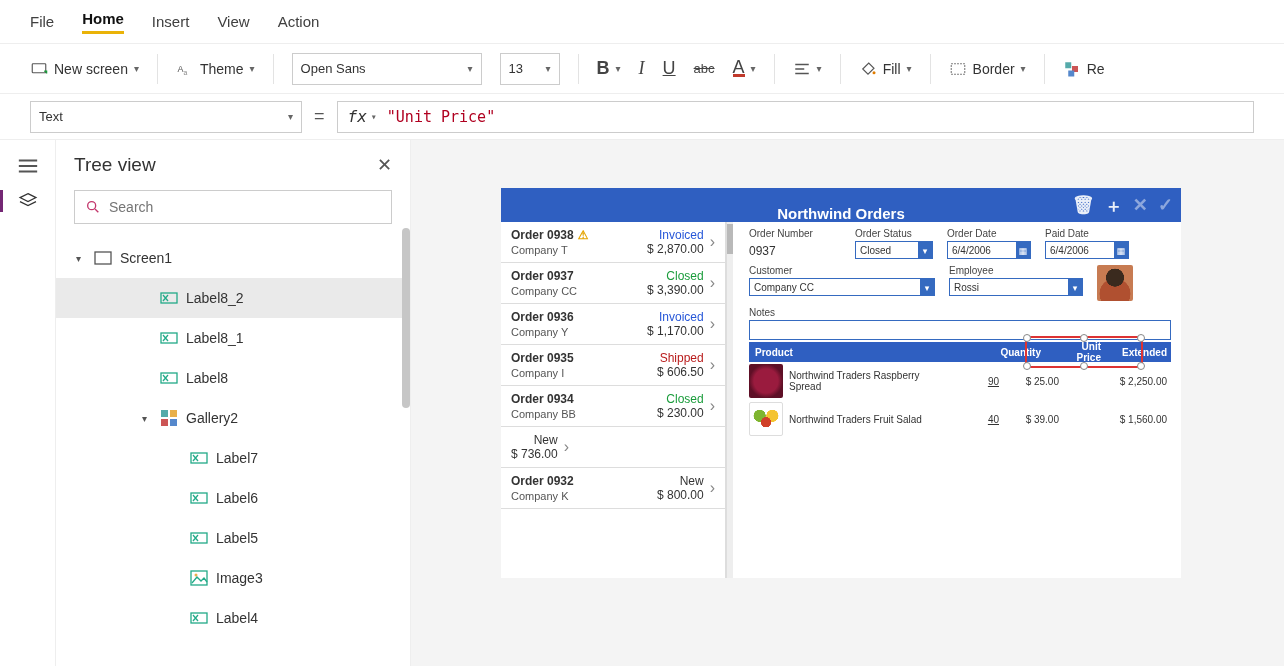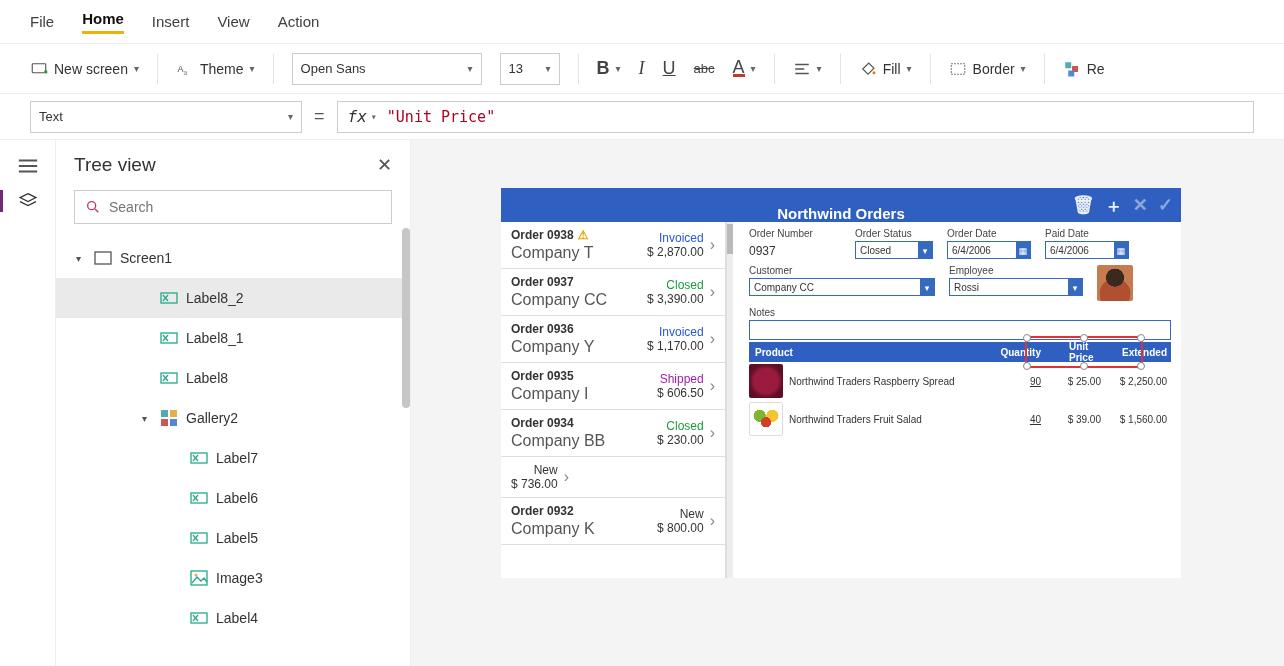--- a/index.html
+++ b/index.html
@@ -60,57 +60,57 @@
 .device { position: absolute; left: 90px; top: 48px; width: 680px; height: 390px; background: #fff; }
 
 
 .app-header { background: #2f5fc1; color: #fff; height: 34px; display: flex; align-items: flex-end; justify-content: center; font-weight: 600; font-size: 15px; position: relative; }
 .app-header-icons { position: absolute; right: 8px; top: 6px; display: flex; gap: 10px; font-size: 18px; opacity: .9; }
 .app-body { display: flex; height: calc(100% - 34px); }
 .orderlist { width: 226px; border-right: 2px solid #ddd; overflow: auto; }
 .order-item { border-bottom: 1px solid #ddd; padding: 6px 10px 6px 10px; display: flex; align-items: center; }
 .order-left { flex: 1; }
 .order-name { font-weight: 600; font-size: 12px; }
-.order-company { font-size: 16px; color: #555; margin-top: 2px; }
+.order-company { font-size: 11px; color: #555; margin-top: 2px; }
 .order-right { text-align: right; margin-right: 6px; }
 .order-status { font-size: 12px; }
 .status-invoiced { color: #2757d8; }
 .status-closed { color: #1a9c3b; }
-.status-shipped { color: #a21caf; }
+.status-shipped { color: #b91c1c; }
 .status-new { color: #333; }
 .order-amount { font-size: 12px; color: #333; }
 .item-chev { color: #888; font-size: 16px; }
 .warn { color: #e4a400; margin-left: 4px; }
 .listscroll { width: 6px; background: #eee; }
 .listscroll .thumb { width: 6px; height: 30px; background: #b9b9b9; margin-top: 2px; }
 
 
 .detail { flex: 1; padding: 6px 10px 0 16px; font-size: 10px; position: relative; }
 .field-row { display: flex; gap: 14px; margin-bottom: 6px; }
 .field { display: flex; flex-direction: column; }
 .field label { font-size: 10px; color: #444; margin-bottom: 2px; }
 .finput { border: 1px solid #356ac0; height: 18px; padding: 0 4px; font-size: 10px; display: flex; align-items: center; justify-content: space-between; background: #fff; }
 .finput .dd { background: #356ac0; color: #fff; width: 14px; text-align: center; margin-right: -4px; height: 100%; line-height: 18px; font-size: 9px; }
 .avatar { width: 36px; height: 36px; background: #c77b52; border-radius: 2px; background-image: radial-gradient(circle at 50% 35%, #3a2a1e 30%, transparent 31%), radial-gradient(circle at 50% 80%, #b05030 45%, transparent 46%); }
 .notes-input { border: 1px solid #356ac0; height: 20px; width: 100%; }
 .colhead { background: #2f5fc1; color: #fff; height: 20px; display: flex; align-items: center; font-size: 10px; font-weight: 600; margin-top: 2px; position: relative; }
 .colhead .c1 { flex: 1; padding-left: 6px; }
 .colhead .c2 { width: 60px; text-align: right; }
-.colhead .c3 { width: 60px; text-align: left; position: relative; padding-left: 28px; }
+.colhead .c3 { width: 60px; text-align: right; position: relative; padding-left: 28px; }
 .colhead .c4 { width: 70px; text-align: right; padding-right: 4px; }
 .selbox { position: absolute; right: 28px; top: -6px; width: 118px; height: 32px; border: 2px solid #d33; pointer-events: none; }
 .handle { width: 8px; height: 8px; background: #fff; border: 1px solid #888; border-radius: 50%; position: absolute; }
 .linerow { display: flex; align-items: center; height: 38px; font-size: 10px; }
 .pimg { width: 34px; height: 34px; border-radius: 2px; margin-right: 6px; }
 .pimg.berry { background: radial-gradient(circle at 50% 50%, #9a1b3e 50%, #5e0f26 70%); }
 .pimg.salad { background: radial-gradient(circle at 50% 60%, #d04028 20%, transparent 21%), radial-gradient(circle at 30% 40%, #7fb52f 20%, transparent 21%), radial-gradient(circle at 70% 40%, #f4c430 20%, transparent 21%), #fff; border: 1px solid #ddd; }
 .pname { flex: 1; }
 .pqty { width: 60px; text-align: right; text-decoration: underline; }
 .pprice { width: 60px; text-align: right; }
-.pext { width: 70px; text-align: right; padding-right: 4px; }
+.pext { width: 70px; text-align: right; padding-right: 4px; margin-left: 42px; }
 
 svg { display: block; }
 </style>
 </head>
 <body>
 
 <div class="menu">
   <span class="menu-item">File</span>
   <span class="menu-item active">Home</span>
   <span class="menu-item">Insert</span>

